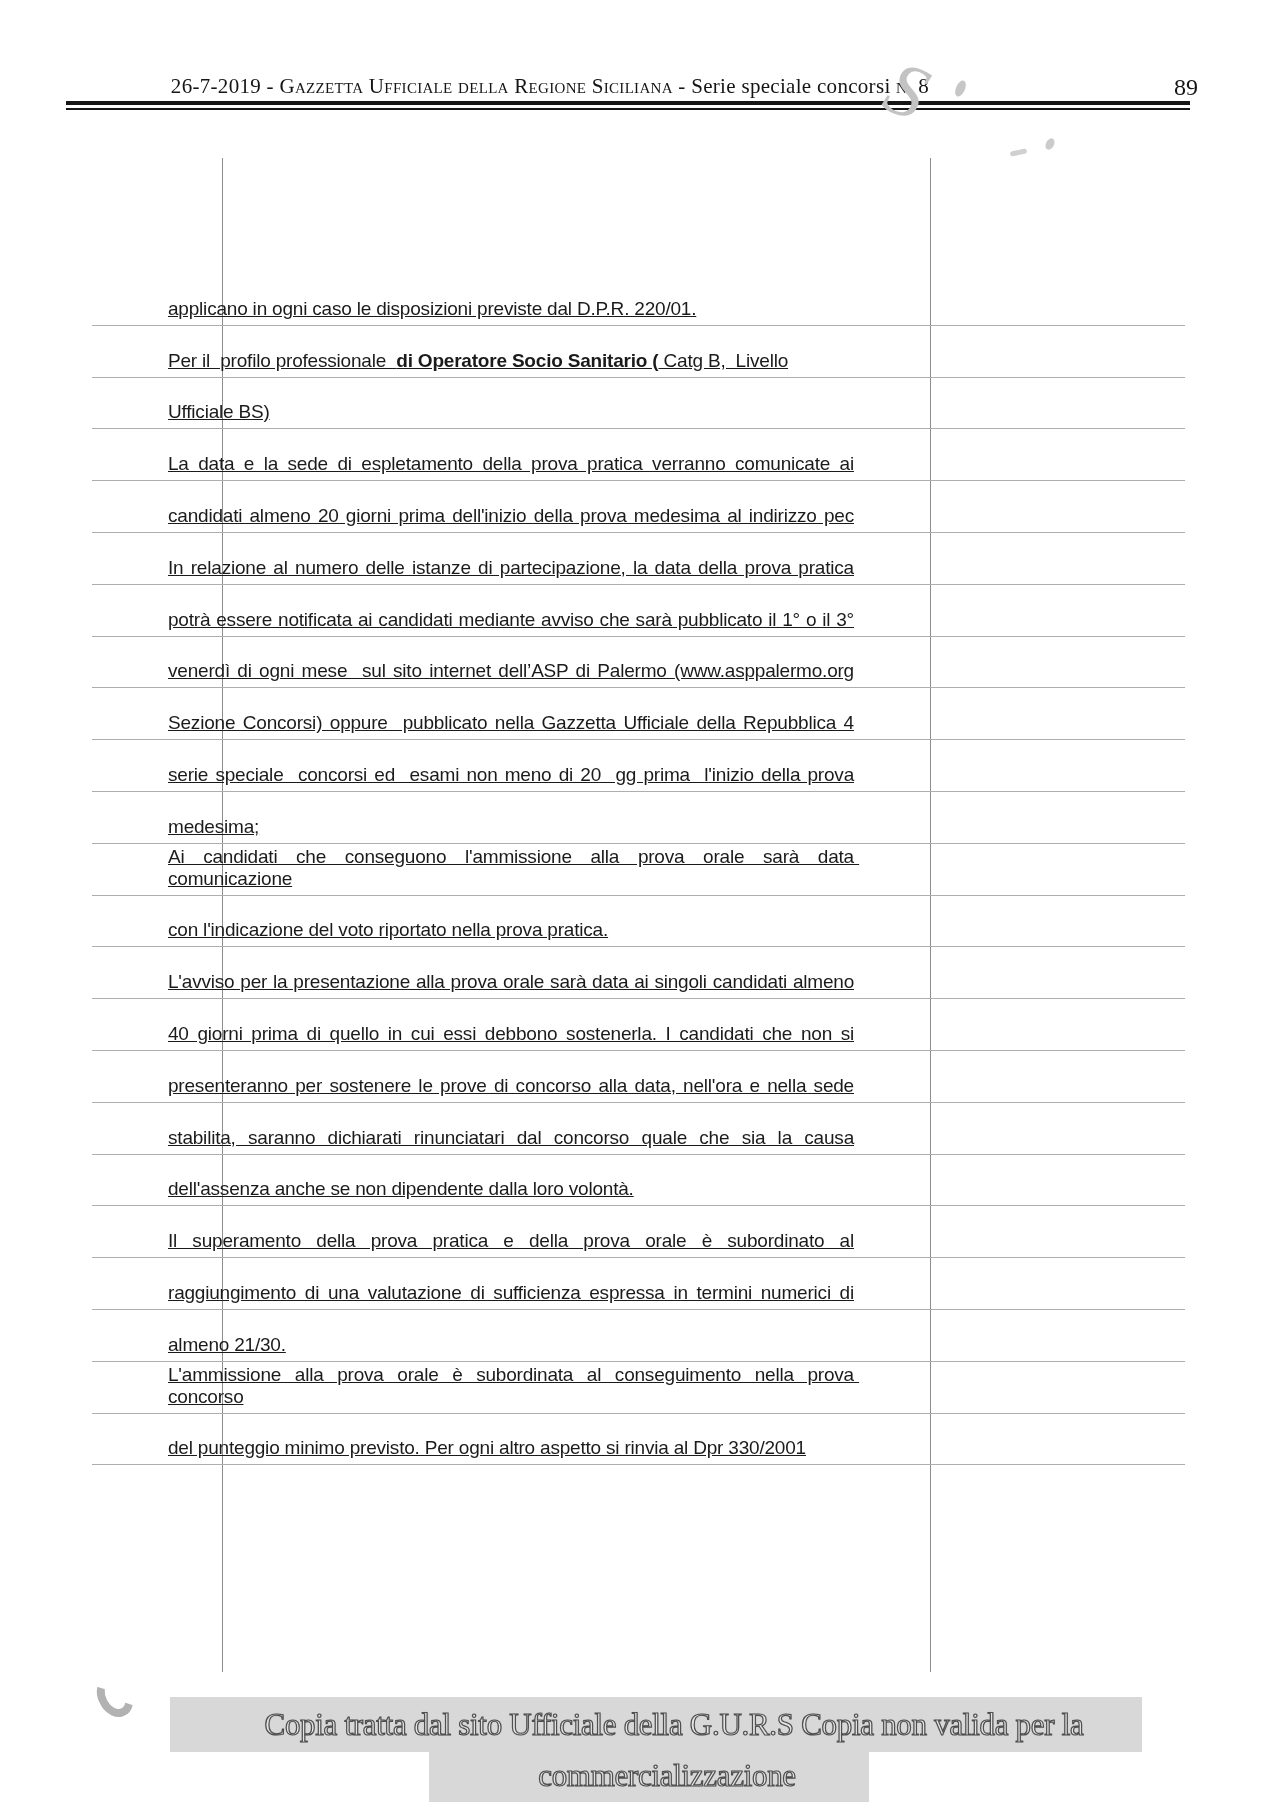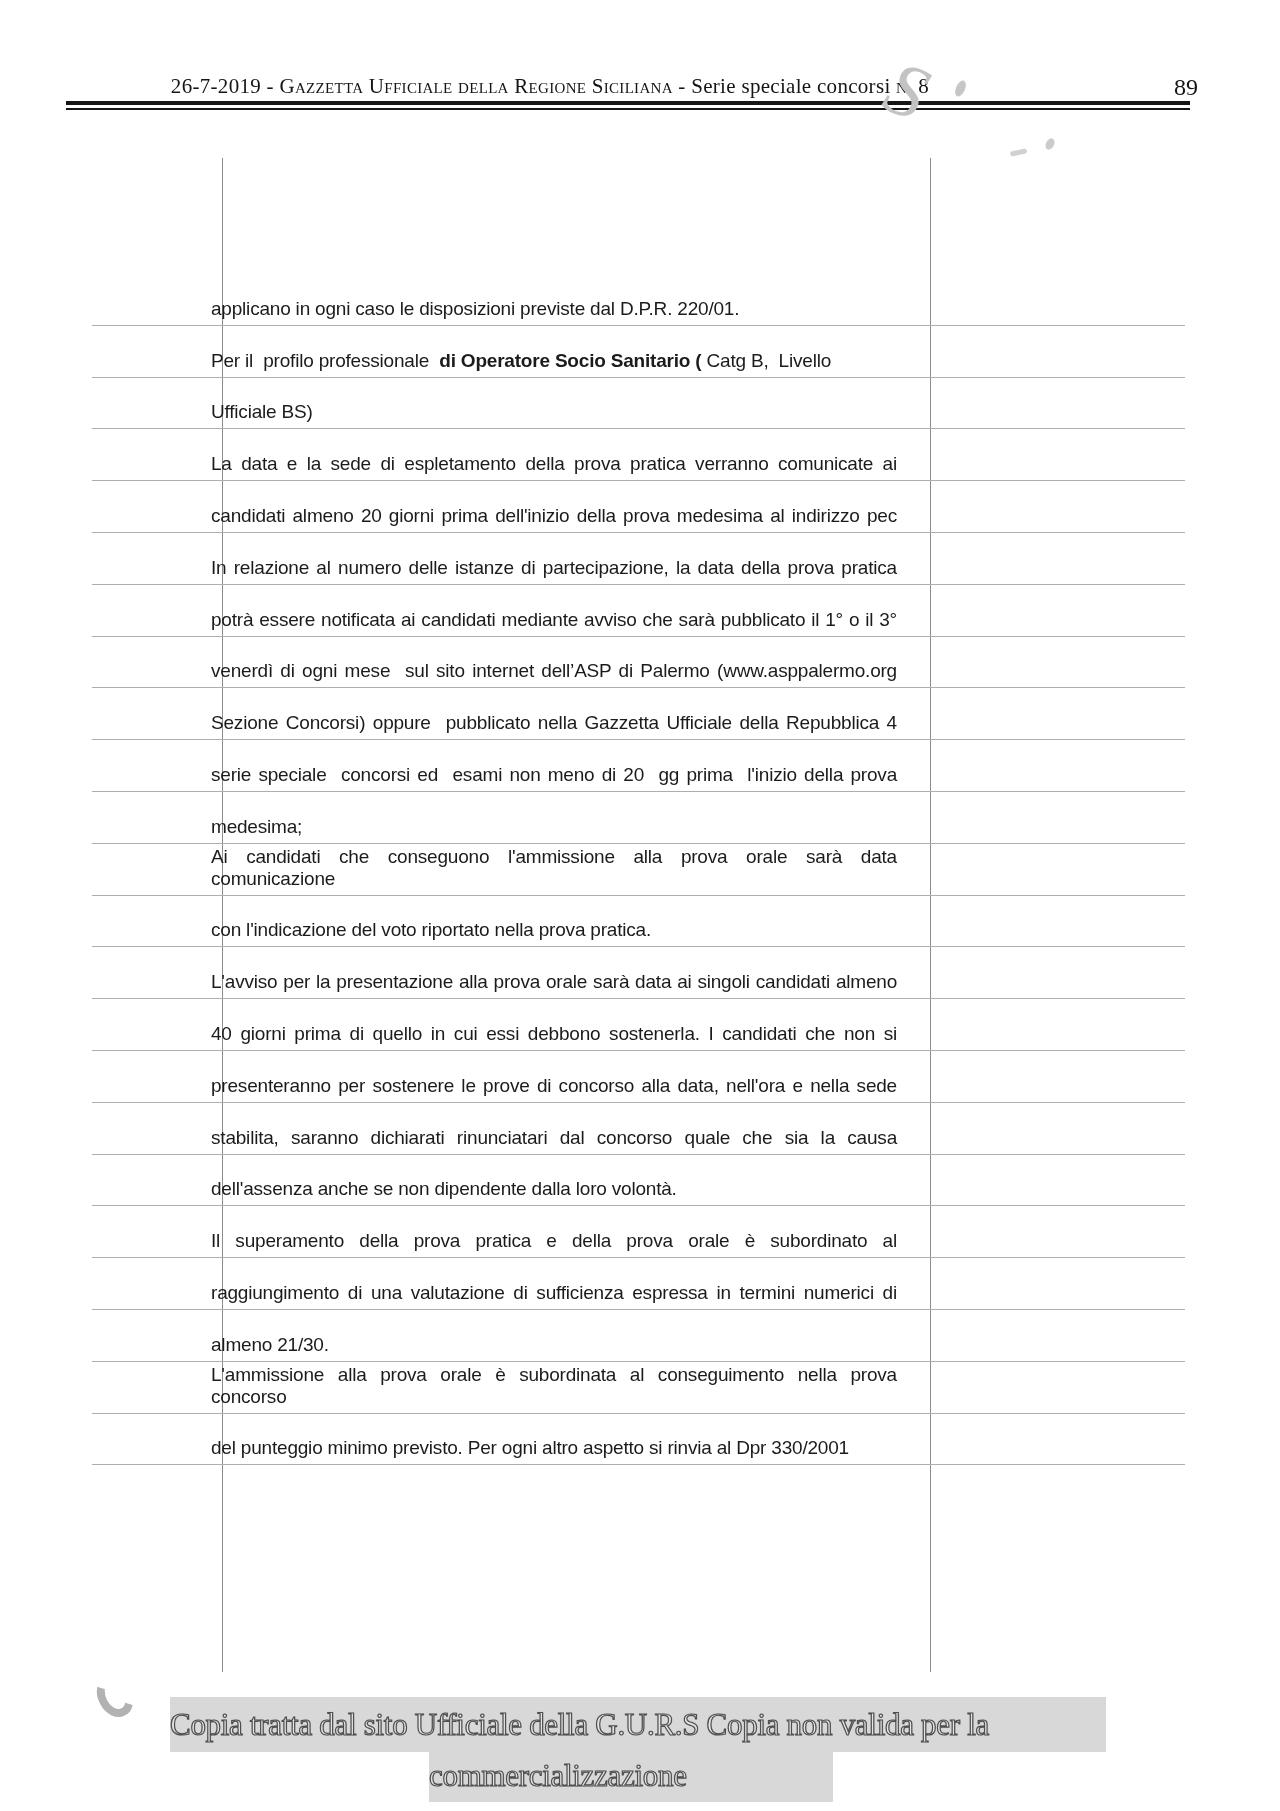--- a/index.html
+++ b/index.html
@@ -56,42 +56,43 @@
   .vline{position:absolute;top:0;width:1px;height:100%;background:#8d8d8d;}
   .vline.left{left:130px;}
   .vline.right{left:838px;}
   .rows{position:absolute;left:0;top:116px;width:100%;}
   .row{
     box-sizing:border-box;height:51.8px;
     border-bottom:1px solid #aeaeae;
     display:flex;align-items:flex-end;
   }
   .line{
-    margin-left:119px;width:686px;margin-bottom:5px;
+    margin-left:76px;width:686px;margin-bottom:5px;
     font-size:19px;letter-spacing:-0.2px;line-height:22px;
-    white-space:pre-wrap;color:#1b1b1b;
+    white-space:pre-wrap;color:#1b1b1b;text-decoration:underline;
   }
   .line.j{text-align:justify;text-align-last:justify;}
   .b{font-weight:bold;}
   
   .curl{
     position:absolute;left:98px;top:1674px;width:34px;height:44px;
     border:8px solid #b2b2b2;border-radius:50%;
     border-top-color:transparent;border-right-color:transparent;
     transform:rotate(-28deg);
     box-sizing:border-box;
   }
   .wm-band{
     position:absolute;background:#d8d8d8;
     font-family:"Liberation Serif",serif;
-    white-space:nowrap;
+    text-align:center;white-space:nowrap;
     color:#e4e4e4;
     -webkit-text-stroke:1.2px #4f4f4f;
     text-shadow:0 0 1px #777;
     letter-spacing:-0.3px;
+    padding-left:36px;
   }
   .wm-band.l1{left:170px;top:1697px;width:936px;height:55px;font-size:31px;line-height:55px;}
   .wm-band.l2{left:429px;top:1752px;width:404px;height:50px;font-size:31px;line-height:48px;}
 </style>
 </head>
 <body>
 
 <div class="page">
 
   <div class="header-title"><span>26-7-2019 - </span><span class="sc">Gazzetta Ufficiale della Regione Siciliana</span><span> - Serie speciale concorsi </span><span class="sc">n. 8</span></div>

